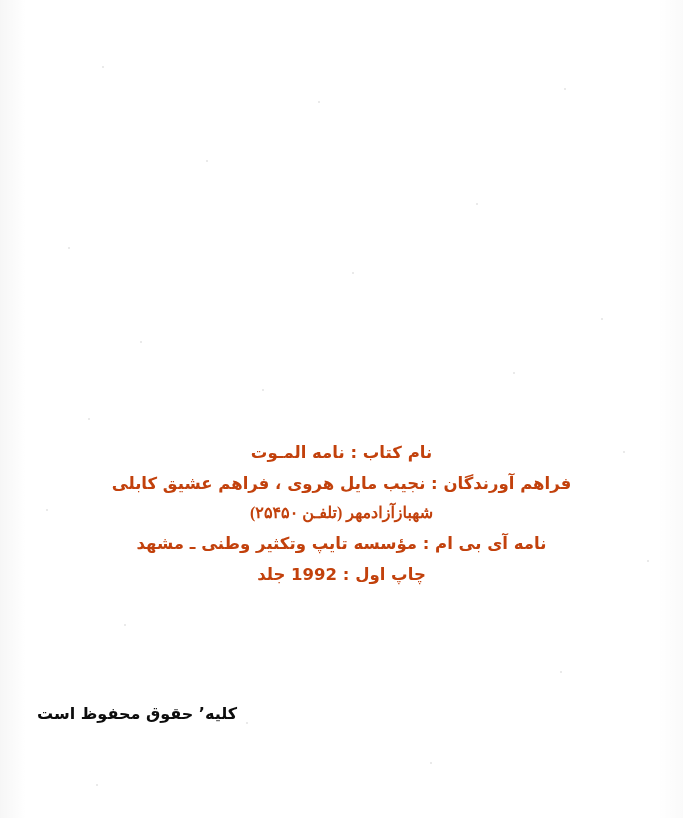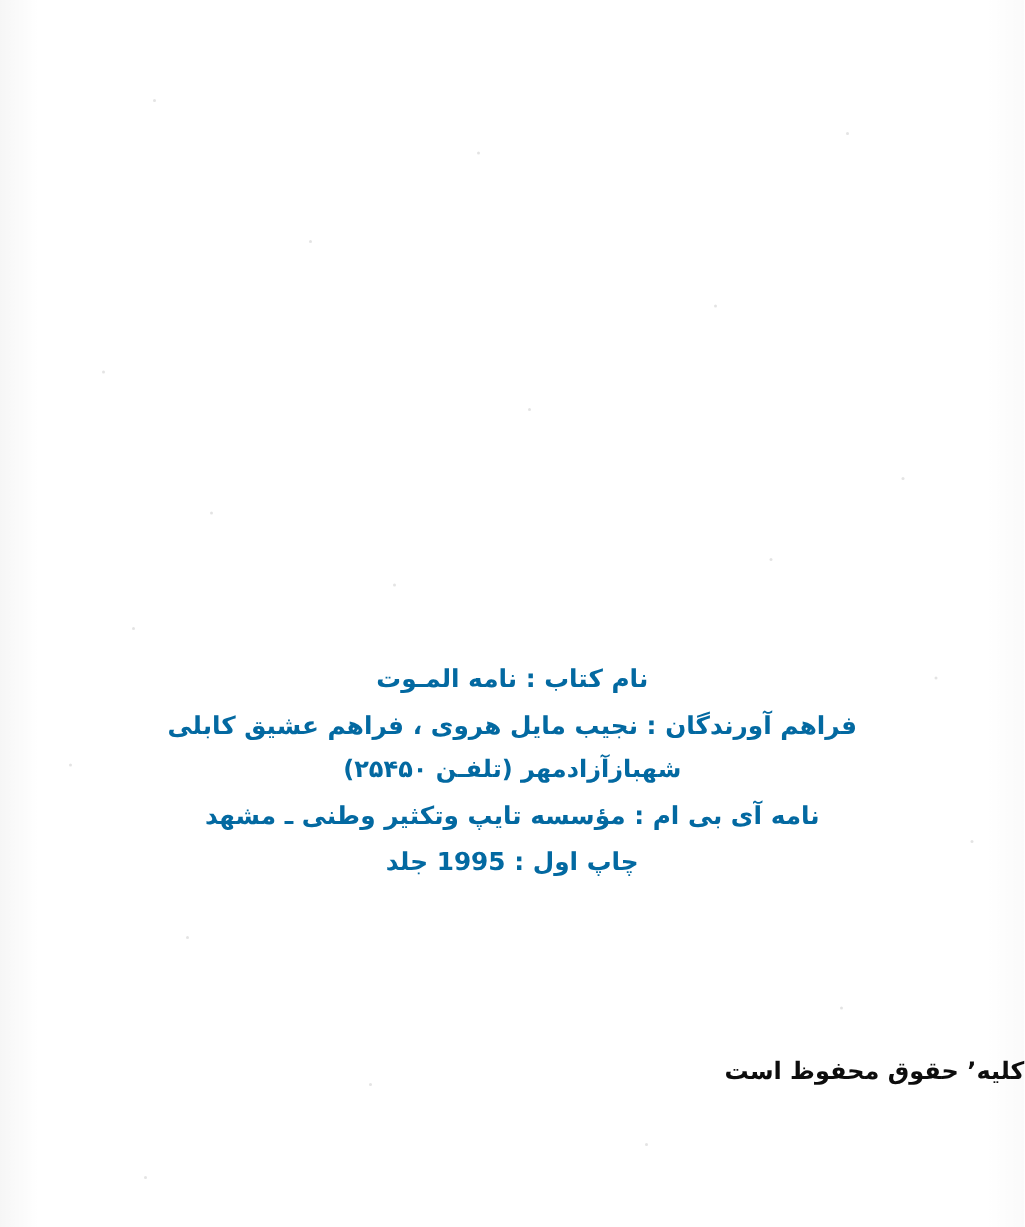--- a/index.html
+++ b/index.html
@@ -45,36 +45,37 @@
     right: 0;
     text-align: center;
     direction: rtl;
   }
 
   .colophon .line {
     font-size: 16.5px;
     line-height: 26px;
     letter-spacing: 0.4px;
     white-space: nowrap;
-    color: #0369a1;
+    color: #c2410c;
     font-weight: 600;
     margin: 0 0 5px 0;
     text-align: center;
   }
   .colophon .line.sub {
     font-size: 16px;
     margin-top: -2px;
+    font-family: Liberation Serif, serif;
   }
 
   .rights {
     position: absolute;
     top: 688px;
     left: 16px;
     right: 0;
-    text-align: right;
+    text-align: left;
     direction: rtl;
     margin-left: 21px;
   }
   .rights .line {
     font-size: 16px;
     font-weight: 700;
     letter-spacing: 0.6px;
     color: #0d0d0d;
   }
 
@@ -118,20 +119,20 @@
   </div>
 
   <div class="edge-left"></div>
   <div class="edge-right"></div>
 
   <div class="colophon">
     <p class="line">نام کتاب : نامه المـوت</p>
     <p class="line">فراهم آورندگان : نجیب مایل هروی ، فراهم عشیق کابلی</p>
     <p class="line sub">شهبازآزادمهر (تلفـن  ۲۵۴۵۰)</p>
     <p class="line">نامه آی بی ام : مؤسسه تایپ وتکثیر وطنی ـ مشهد</p>
-    <p class="line">چاپ اول :  1995 جلد</p>
+    <p class="line">چاپ اول :  1992 جلد</p>
   </div>
 
   <div class="rights">
     <p class="line">کلیه٬ حقوق محفوظ است</p>
   </div>
 
 </div>
 
 </body></html>

